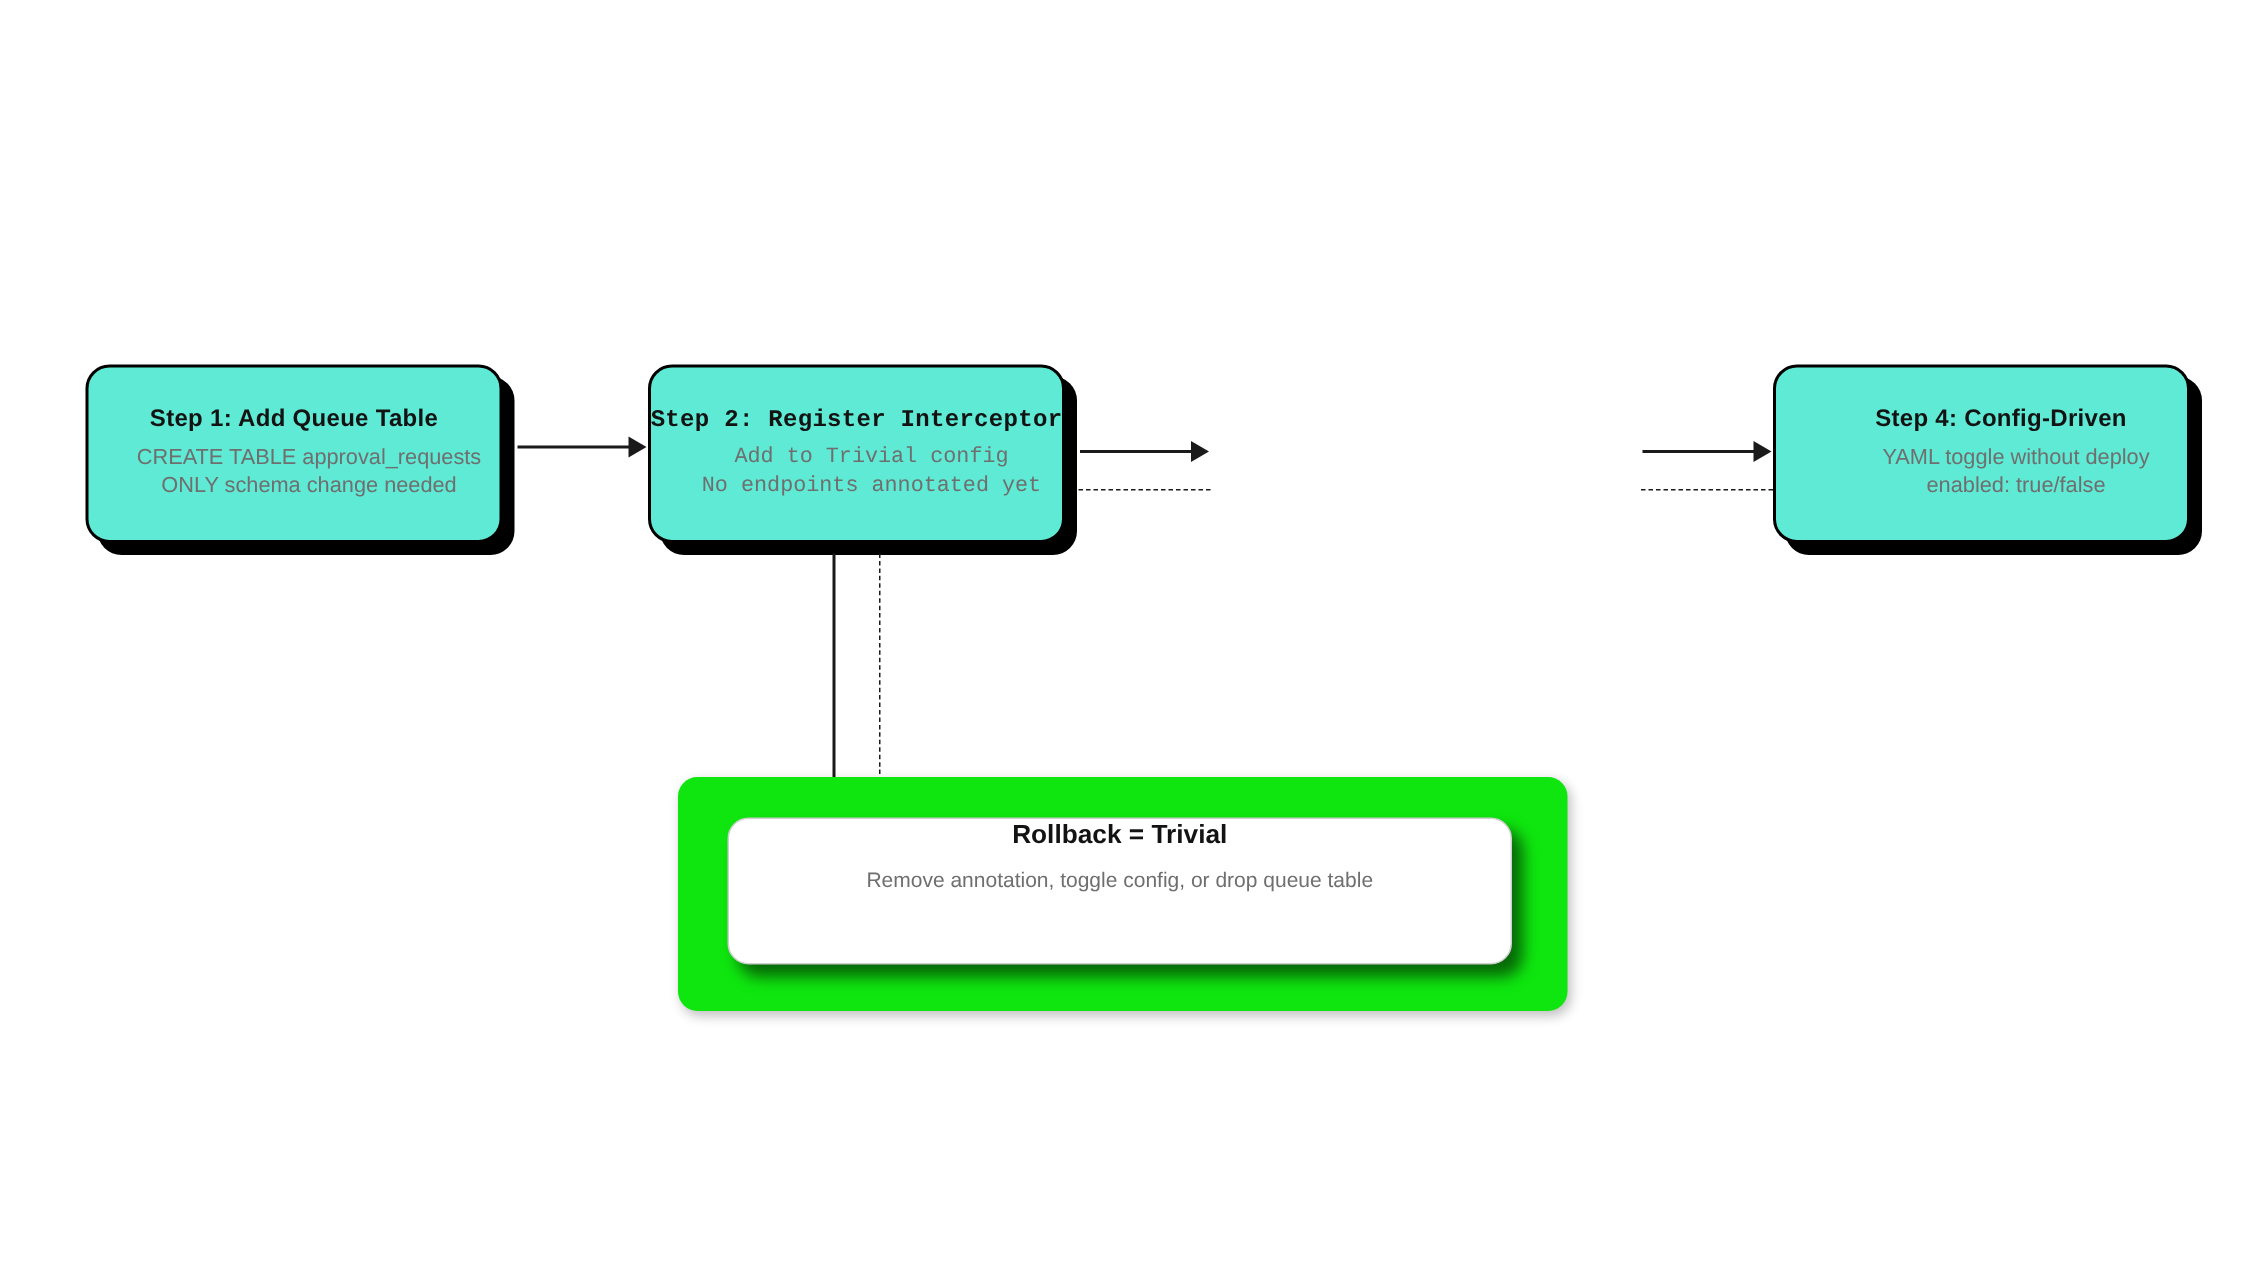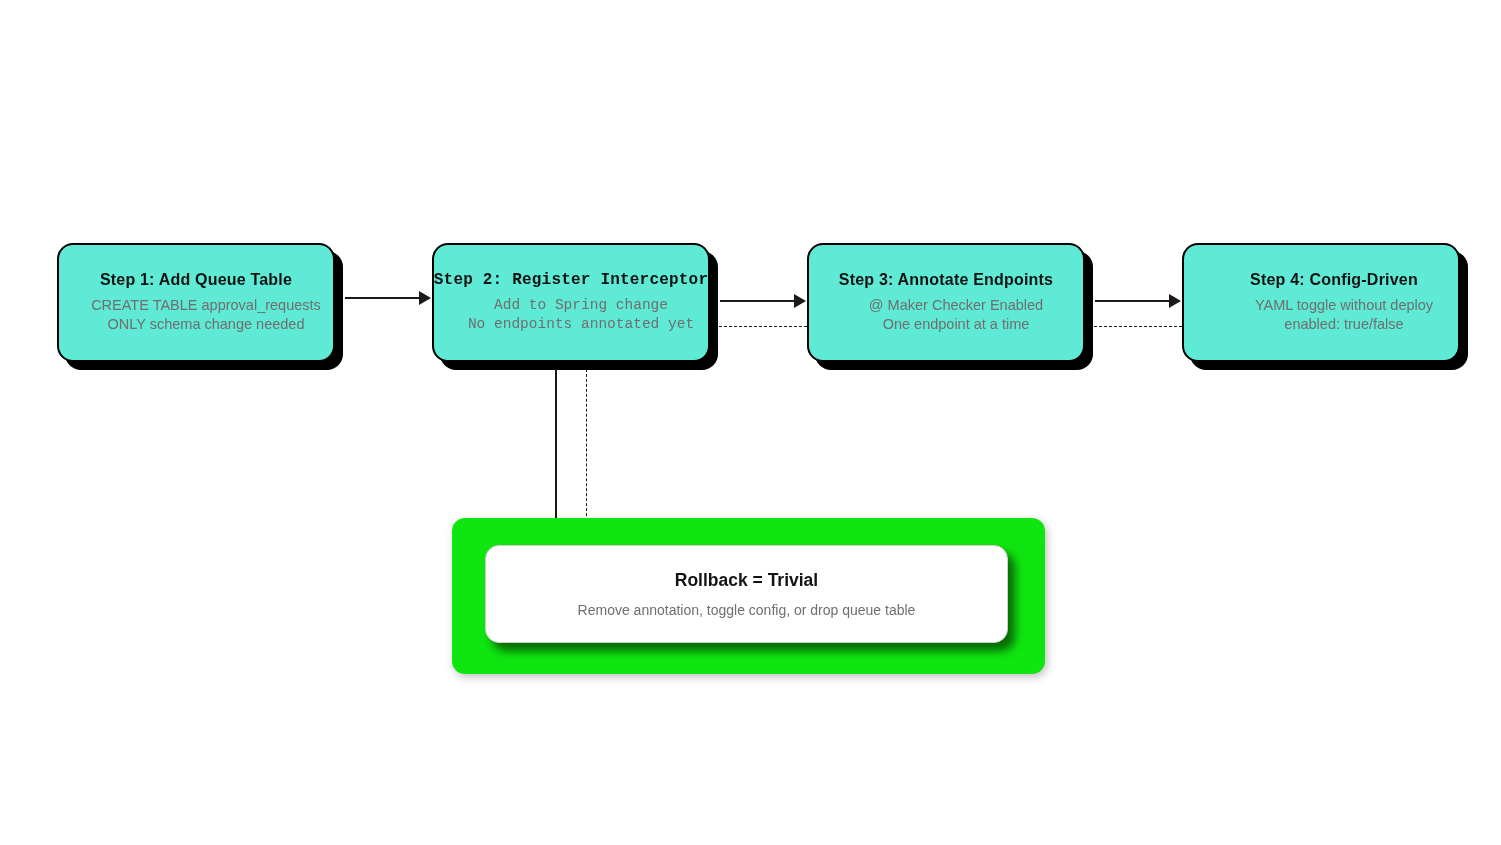--- a/index.html
+++ b/index.html
@@ -119,21 +119,20 @@
     width: 523px;
     height: 98px;
     box-sizing: border-box;
     background: #ffffff;
     border: 1px solid #cfcfcf;
     border-radius: 14px;
     box-shadow: 7px 8px 10px rgba(0,0,0,0.55);
     display: flex;
     flex-direction: column;
     align-items: center;
-    justify-content: center;
     text-align: center;
   }
   .rollback-title {
     font-size: 17.5px;
     font-weight: bold;
     color: var(--title-text, #131313);
     margin-bottom: 11px;
   }
   .rollback-sub {
     font-size: 14px;
@@ -146,29 +145,24 @@
 <div class="canvas">
 
   <div class="step-box s1">
     <div class="step-title">Step 1: Add Queue Table</div>
     <div class="step-line">CREATE TABLE approval_requests</div>
     <div class="step-line">ONLY schema change needed</div>
   </div>
 
   <div class="step-box s2">
     <div class="step-title">Step 2: Register Interceptor</div>
-    <div class="step-line">Add to Spring change</div>
+    <div class="step-line">Add to Trivial config</div>
     <div class="step-line">No endpoints annotated yet</div>
   </div>
 
-  <div class="step-box s3">
-    <div class="step-title">Step 3: Annotate Endpoints</div>
-    <div class="step-line">@ Maker Checker Enabled</div>
-    <div class="step-line">One endpoint at a time</div>
-  </div>
 
   <div class="step-box s4">
     <div class="step-title">Step 4: Config-Driven</div>
     <div class="step-line">YAML toggle without deploy</div>
     <div class="step-line">enabled: true/false</div>
   </div>
 
   <div class="conn-h" style="left:345px; top:297px; width:76px;">
     <span class="head-right"></span>
   </div>

